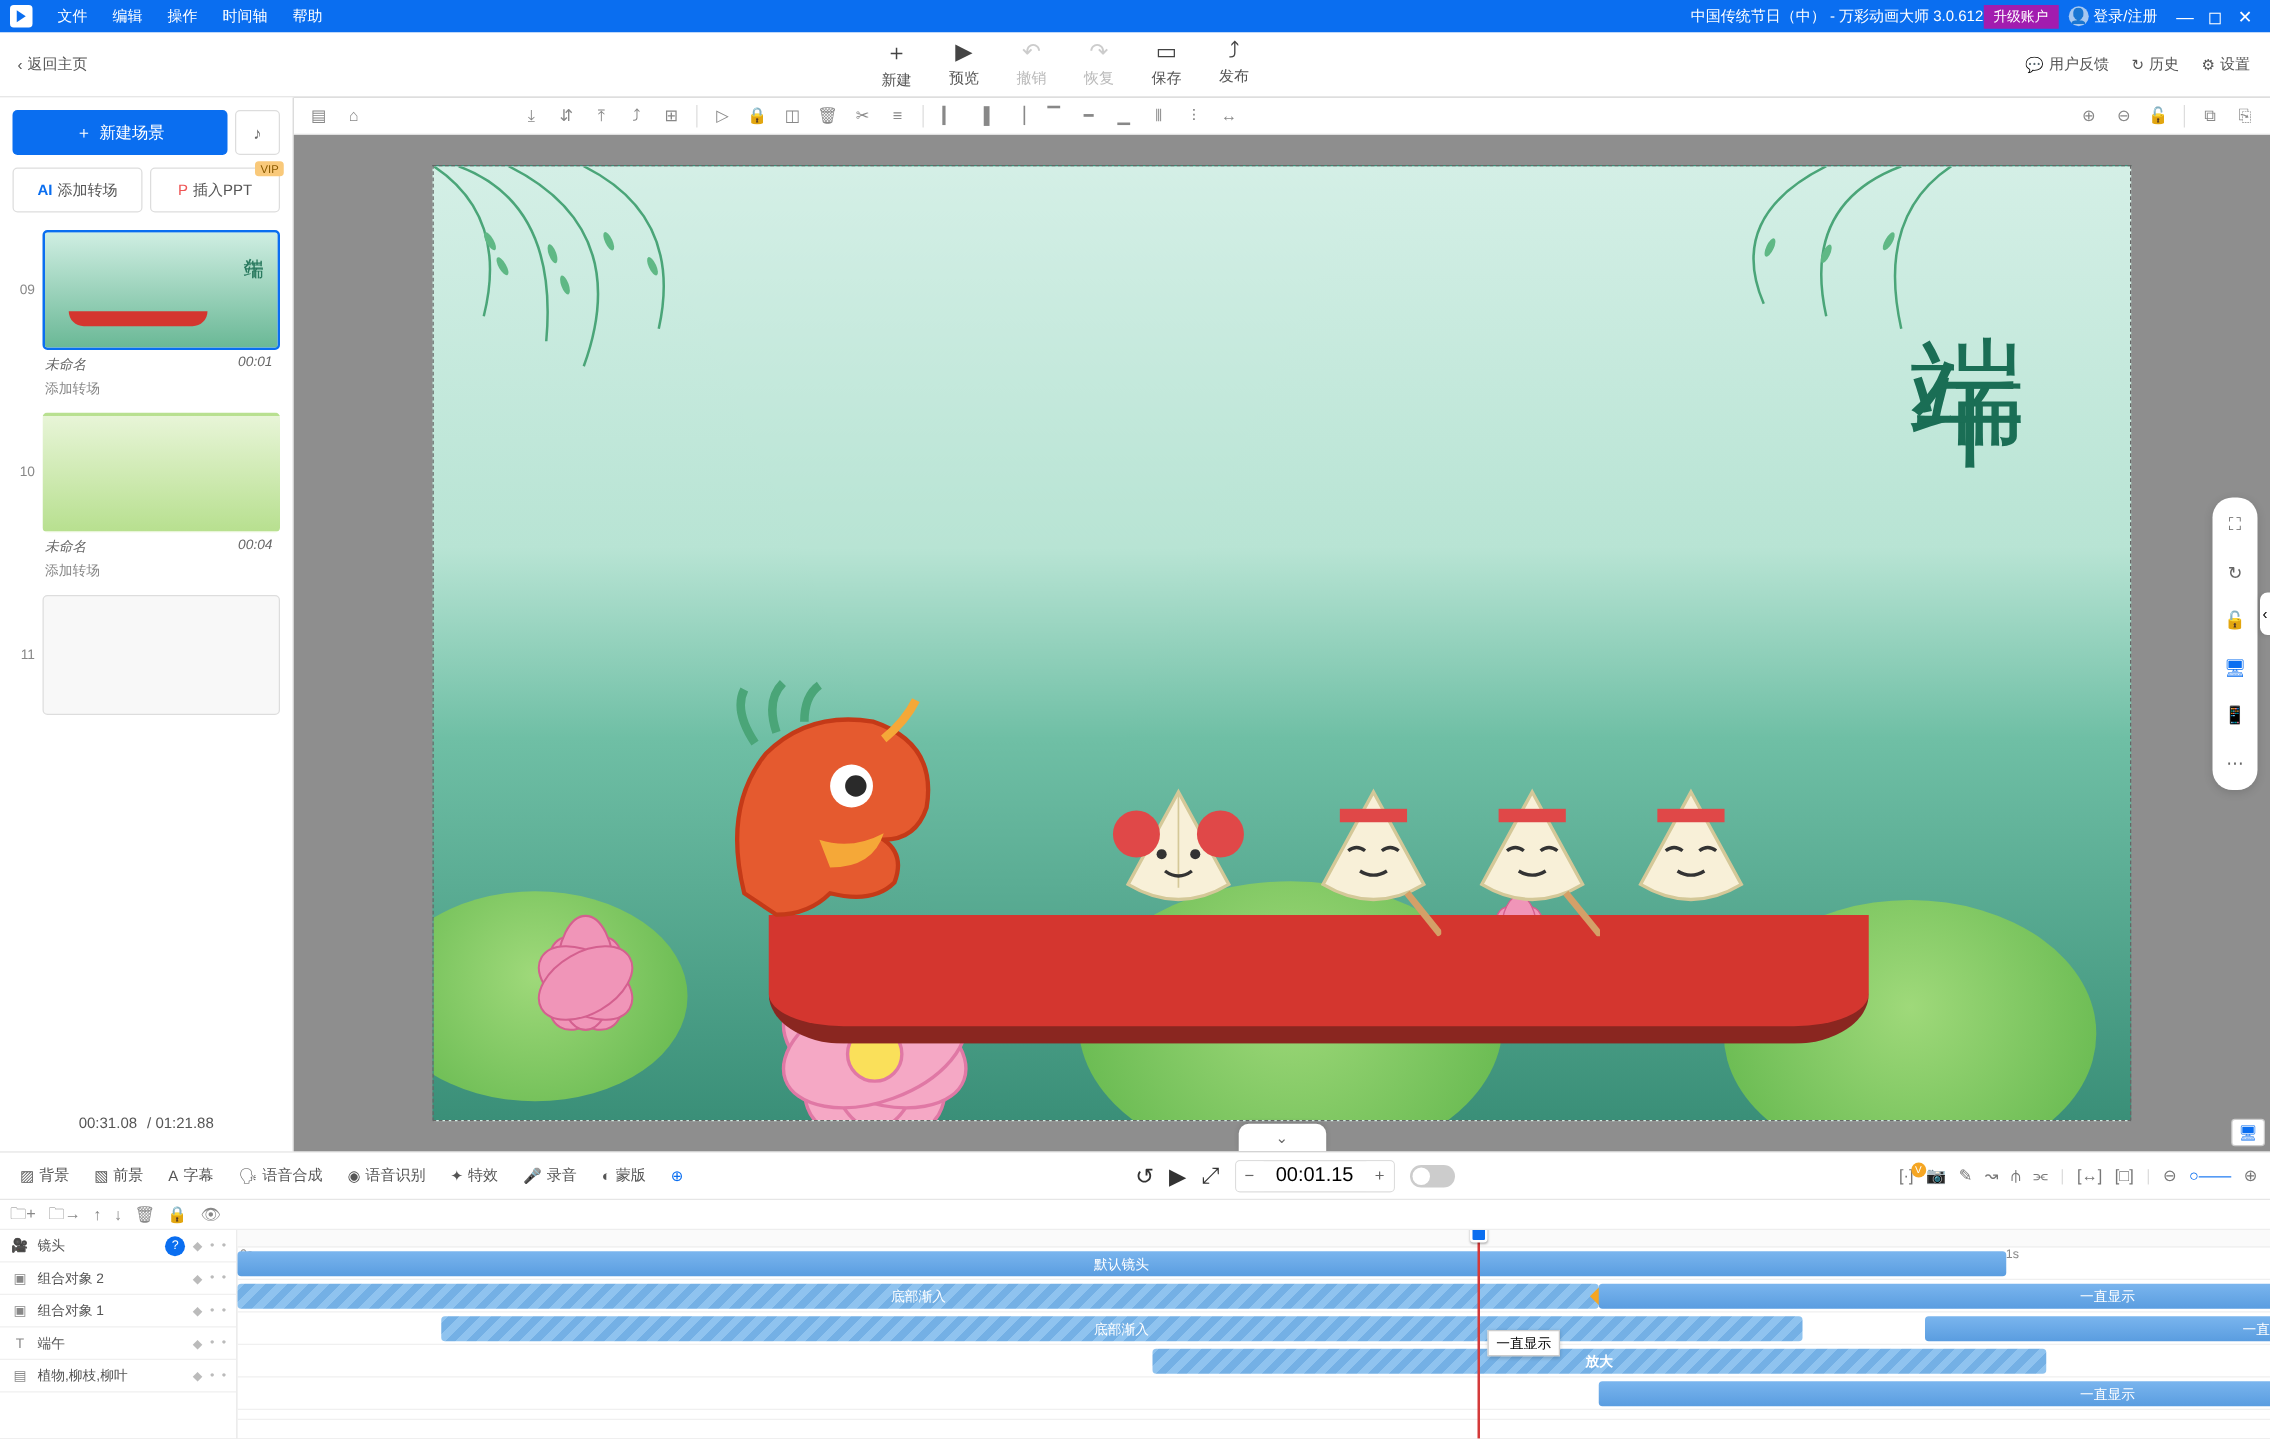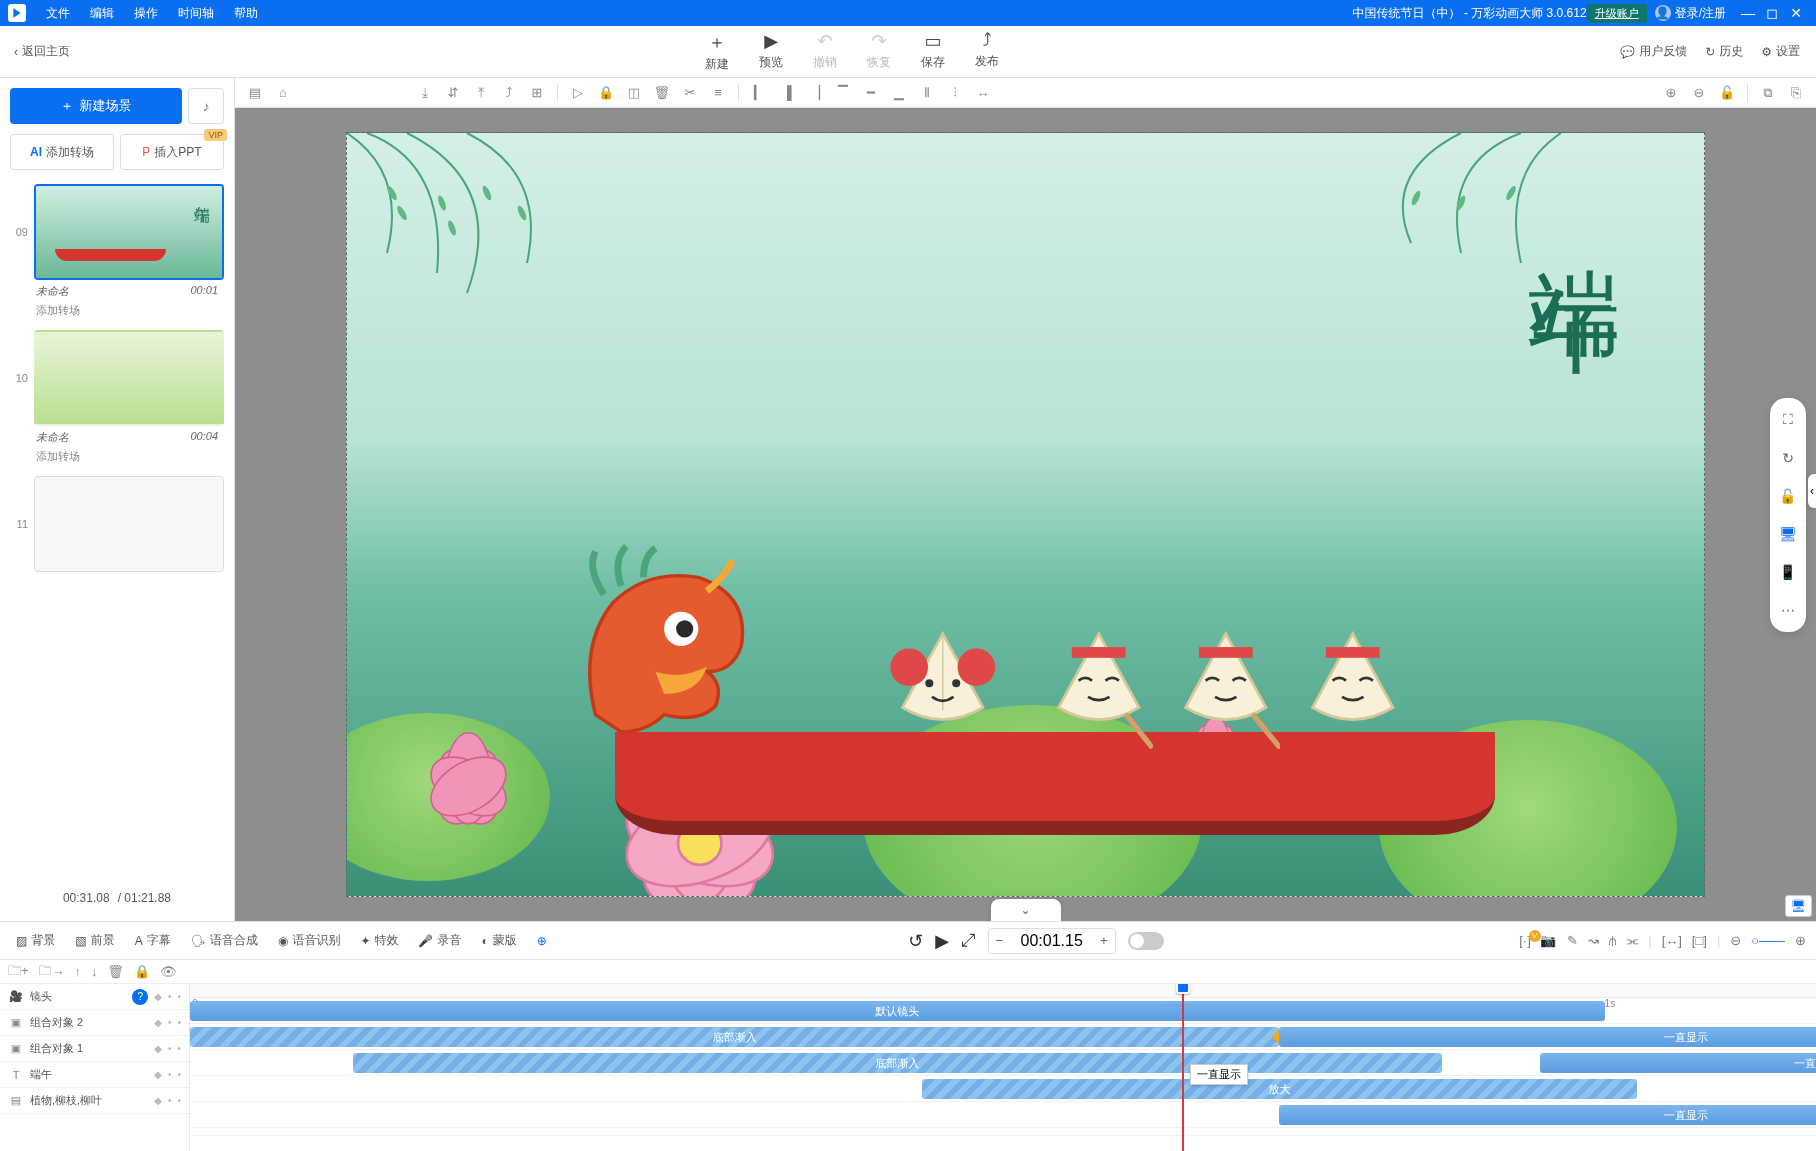--- a/index.html
+++ b/index.html
@@ -1,21 +1,21 @@
 <!DOCTYPE html>
 <html><head>
 <meta charset="utf-8">
 <style>
 * { margin: 0; padding: 0; box-sizing: border-box; font-family: "Microsoft YaHei", Arial, sans-serif; }
 body { background: #f5f5f5; font-size: 12px; overflow: hidden; }
 .titlebar { background: #0a6ef0; height: 26px; display: flex; align-items: center; color: #fff; padding: 0 8px; }
 .titlebar .logo { width: 18px; height: 18px; background: #fff; border-radius: 3px; margin-right: 10px; display:flex;align-items:center;justify-content:center;}
 .titlebar .menu-item { padding: 0 10px; cursor: pointer; font-size: 12px; }
 .titlebar .title-center { flex: 1; text-align: right; font-size: 12px; }
-.titlebar .btn-upgrade { background: #0f766e; padding: 2px 8px; font-size: 11px; margin-right: 8px; text-decoration: underline; }
+.titlebar .btn-upgrade { background: #a21caf; padding: 2px 8px; font-size: 11px; margin-right: 8px; }
 .titlebar .account { display: flex; align-items: center; gap: 4px; margin-right: 10px; }
 .titlebar .winbtn { width: 24px; text-align: center; cursor: pointer; font-size: 14px; }
 .maintoolbar { background: #fff; height: 52px; display: flex; align-items: center; border-bottom: 1px solid #e0e0e0; }
 .back-home { display: flex; align-items: center; gap: 4px; padding: 0 14px; color: #555; cursor: pointer; font-size: 12px;}
 .toolbar-center { flex: 1; display: flex; justify-content: center; gap: 30px; }
 .tbtn { display: flex; flex-direction: column; align-items: center; gap: 2px; color: #555; cursor: pointer; font-size: 12px; }
 .tbtn .ico { font-size: 18px; color: #444; }
 .tbtn.disabled { color: #bbb; }
 .tbtn.disabled .ico { color: #ccc; }
 .toolbar-right { display: flex; gap: 18px; padding-right: 16px; color: #555; font-size: 12px;}
@@ -518,21 +518,21 @@
           </div>
           <div class="tl-track-row">
             <div class="tl-bar striped" style="left: 0%; width: 67%;">底部渐入<div class="diamond" style="right: -5px; top: 5px; background: rgb(245, 166, 35);"></div></div>
             <div class="tl-bar" style="left: 67%; width: 50%;">一直显示</div>
           </div>
           <div class="tl-track-row">
             <div class="tl-bar striped" style="left: 10%; width: 67%;">底部渐入</div>
             <div class="tl-bar" style="left: 83%; width: 34%;">一直显示</div>
           </div>
           <div class="tl-track-row">
-            <div class="tl-bar striped" style="left: 45%; width: 44%;">放大</div>
+            <div class="tl-bar striped" style="left: 45%; width: 44%; font-weight: bold;">放大</div>
           </div>
           <div class="tl-track-row">
             <div class="tl-bar" style="left: 67%; width: 50%;">一直显示</div>
           </div>
           <div class="tl-track-row" style="height: 8px;"></div>
         </div>
       <div class="playhead" style="left:61%;">
         <div class="knob"></div>
       </div>
       <div class="tooltip" style="left:61.5%;top:80px;">一直显示</div>

